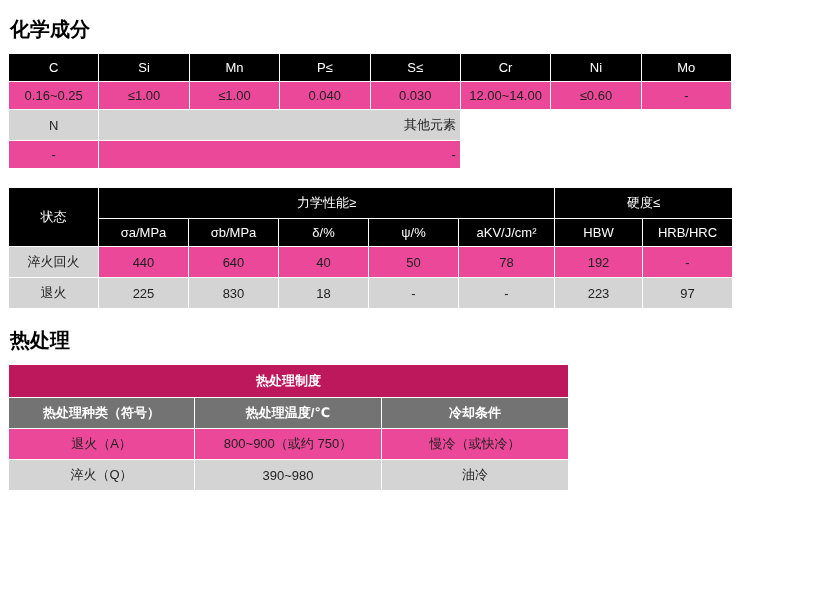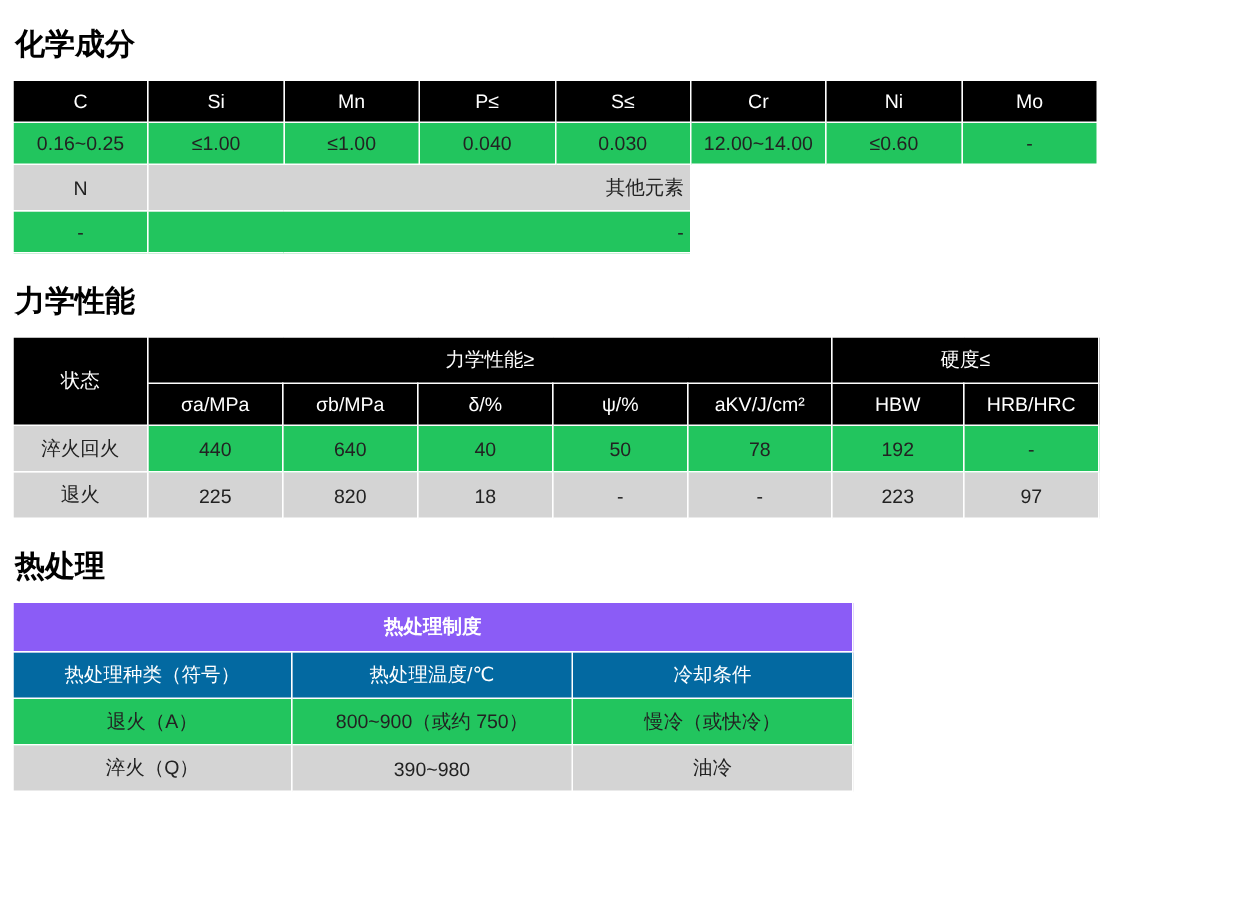--- a/index.html
+++ b/index.html
@@ -40,21 +40,21 @@
     padding: 6px 4px;
     color: #222222;
     box-sizing: border-box;
   }
   .hdr {
     background: #000000;
     color: #ffffff;
     font-weight: normal;
   }
   .cell-a {
-    background: #22c55e;
+    background: #ec4899;
   }
   .cell-b {
     background: #d4d4d4;
   }
   .left {
     text-align: right;
     padding-left: 10px;
   }
 
   
@@ -70,29 +70,29 @@
   #mech-state { width: 90px; }
 
   
   #heat-table {
     width: 560px;
   }
   #heat-table col.h1 { width: 186px; }
   #heat-table col.h2 { width: 187px; }
   #heat-table col.h3 { width: 187px; }
   #heat-table .title-row td {
-    background: #8b5cf6;
+    background: #be185d;
     color: #ffffff;
     font-weight: bold;
     padding: 7px 4px;
   }
   #heat-table .sub-hdr td {
-    background: #0369a1;
+    background: #737373;
     color: #ffffff;
-    font-weight: normal;
+    font-weight: bold;
     margin-top: 45px;
   }
 </style>
 </head>
 <body>
 
 <div class="page">
 
   <div class="section">
     <h2 class="section-title">化学成分</h2>
@@ -137,21 +137,20 @@
         <tr>
           <td class="cell-a">-</td>
           <td class="cell-a left" colspan="4">-</td>
           <td colspan="3" style="border:none;background:transparent;"></td>
         </tr>
       </tbody>
     </table>
   </div>
 
   <div class="section">
-    <h2 class="section-title">力学性能</h2>
 
     <table id="mech-table">
       <colgroup>
         <col id="mech-state">
         <col style="width:90px">
           <col style="width:90px">
           <col style="width:90px">
         <col style="width:90px">
           <col style="width:96px">
         <col style="width:88px">
@@ -178,21 +177,21 @@
           <td class="cell-a">640</td>
           <td class="cell-a">40</td>
           <td class="cell-a">50</td>
           <td class="cell-a">78</td>
           <td class="cell-a">192</td>
           <td class="cell-a">-</td>
         </tr>
         <tr>
           <td class="cell-b">退火</td>
           <td class="cell-b">225</td>
-          <td class="cell-b">820</td>
+          <td class="cell-b">830</td>
           <td class="cell-b">18</td>
           <td class="cell-b">-</td>
           <td class="cell-b">-</td>
           <td class="cell-b">223</td>
           <td class="cell-b">97</td>
         </tr>
       </tbody>
     </table>
   </div>
 

